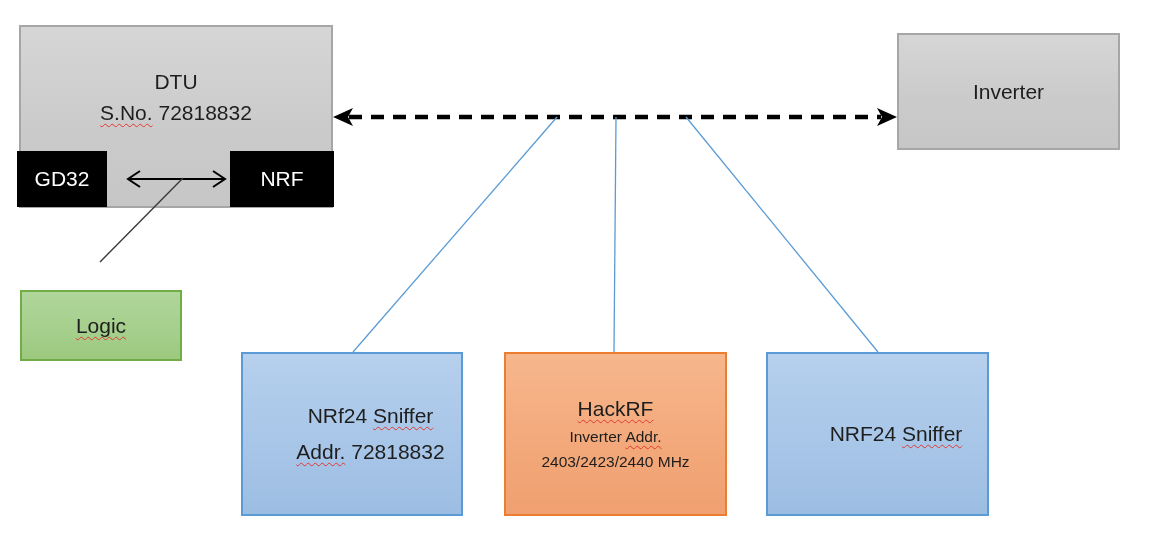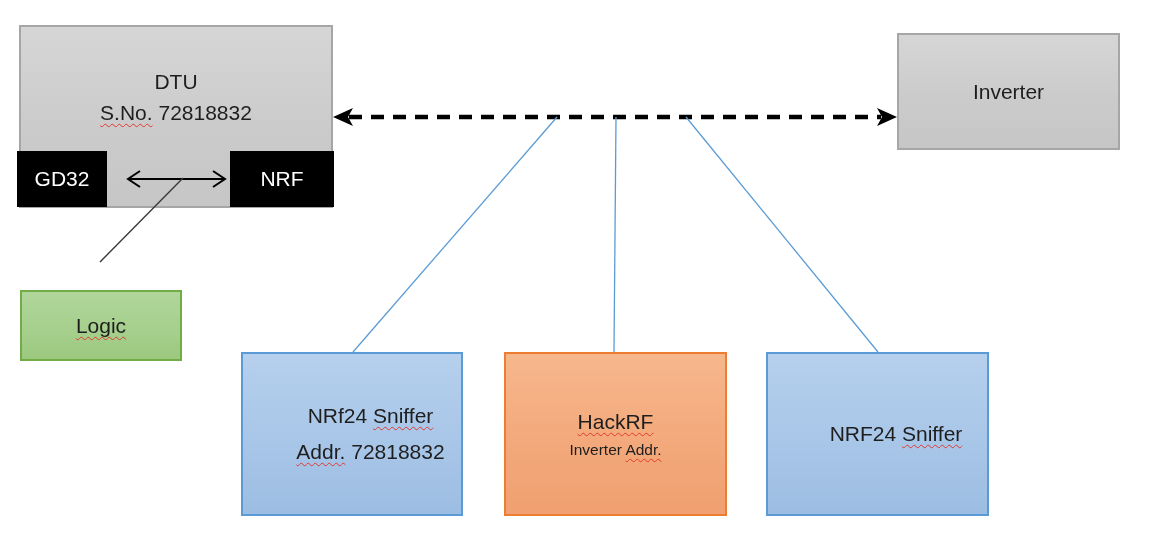--- a/index.html
+++ b/index.html
@@ -100,20 +100,21 @@
   </div>
 
   <div class="node blue" style="left:241px;top:352px;width:222px;height:164px;">
     <span class="line"><span>NRf24</span> <span class="sq">Sniffer</span></span>
     <span class="line"><span class="sq">Addr.</span> <span>72818832</span></span>
   </div>
 
   <div class="node orange" style="left:504px;top:352px;width:223px;height:164px;">
     <span class="line line-title sq">HackRF</span>
     <span class="line line-sub"><span>Inverter</span> <span class="sq">Addr.</span></span>
+    <span class="line line-sub">2403/2423/2440 MHz</span>
   </div>
 
   <div class="node blue" style="left:766px;top:352px;width:223px;height:164px;">
     <span class="line"><span>NRF24</span> <span class="sq">Sniffer</span></span>
   </div>
 
   <svg id="wires" viewBox="0 0 1157 543" xmlns="http://www.w3.org/2000/svg">
 
     <g>
       <line x1="349" y1="117" x2="881" y2="117" stroke="#000" stroke-width="4.5" stroke-dasharray="13 9"></line>

